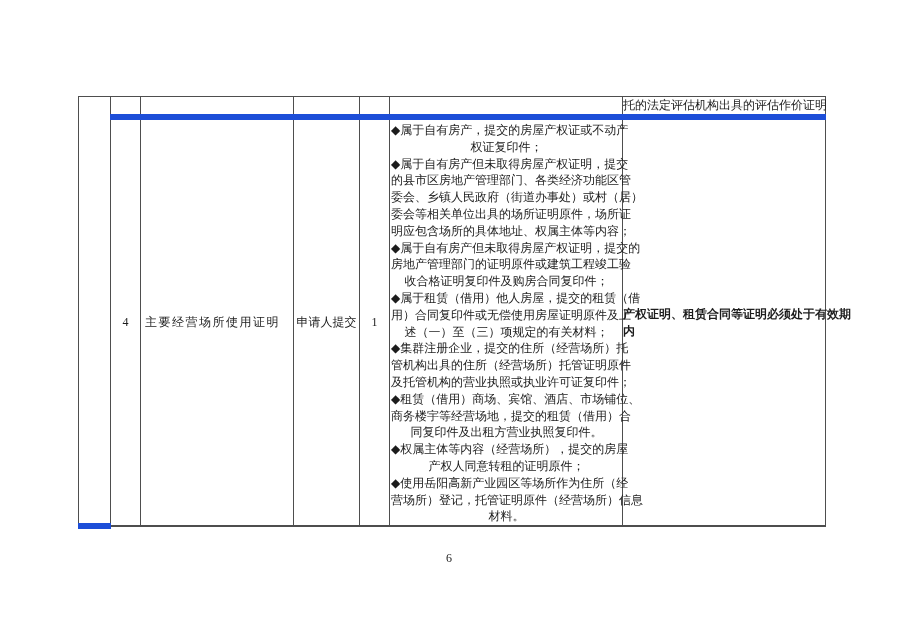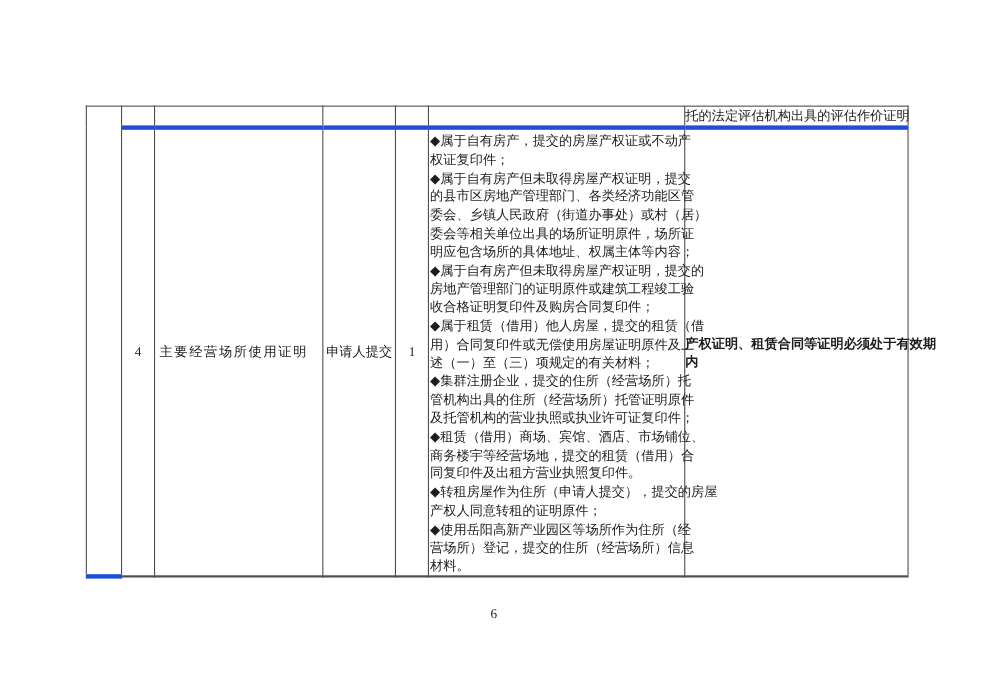--- a/index.html
+++ b/index.html
@@ -11,30 +11,30 @@
   .doc-table{
     position:absolute;left:78px;top:96px;width:747px;height:426px;
     border-collapse:collapse;table-layout:fixed;
     font-size:12px;color:#1c1c1c;
   }
   .doc-table td{
     border:1px solid #4e4e4e;
     padding:0;vertical-align:middle;overflow:visible;
   }
   .doc-table{border-bottom:2px solid #4e4e4e;}
-  tr.stub-row td{border-bottom:4px solid #1d4ed8;height:17px;}
+  tr.stub-row td{border-bottom:6px solid #1d4ed8;height:17px;}
   td.stub-remark{
     line-height:15px;vertical-align:middle;white-space:pre;
   }
   td.seq-cell{text-align:center;}
   td.name-cell{padding-left:4px;letter-spacing:1.5px;}
   td.source-cell{text-align:center;margin-top:8px;}
   td.copies-cell{text-align:center;}
   td.reqs-cell{
-    vertical-align:top;padding:2px 0 0 1px;
+    vertical-align:top;padding:2px 0 0 1px;text-align:center;
   }
   .req-para{
     line-height:16.8px;white-space:pre;
   }
   td.remark-cell{
     vertical-align:middle;
     font-weight:bold;
   }
   .remark-text{
     line-height:16.8px;white-space:pre;
@@ -85,24 +85,24 @@
 收合格证明复印件及购房合同复印件；</div>
       <div class="req-para">◆属于租赁（借用）他人房屋，提交的租赁（借
 用）合同复印件或无偿使用房屋证明原件及上
 述（一）至（三）项规定的有关材料；</div>
       <div class="req-para">◆集群注册企业，提交的住所（经营场所）托
 管机构出具的住所（经营场所）托管证明原件
 及托管机构的营业执照或执业许可证复印件；</div>
       <div class="req-para">◆租赁（借用）商场、宾馆、酒店、市场铺位、
 商务楼宇等经营场地，提交的租赁（借用）合
 同复印件及出租方营业执照复印件。</div>
-      <div class="req-para">◆转租房屋作为住所（申请人提交），提交的房屋
+      <div class="req-para">◆权属主体等内容（经营场所），提交的房屋
 产权人同意转租的证明原件；</div>
       <div class="req-para">◆使用岳阳高新产业园区等场所作为住所（经
-营场所）登记，提交的住所（经营场所）信息
+营场所）登记，托管证明原件（经营场所）信息
 材料。</div>
     </td>
     <td class="remark-cell">
       <div class="remark-text">产权证明、租赁合同等证明必须处于有效期
 内</div>
     </td>
   </tr>
 </tbody>
   </table>
 

